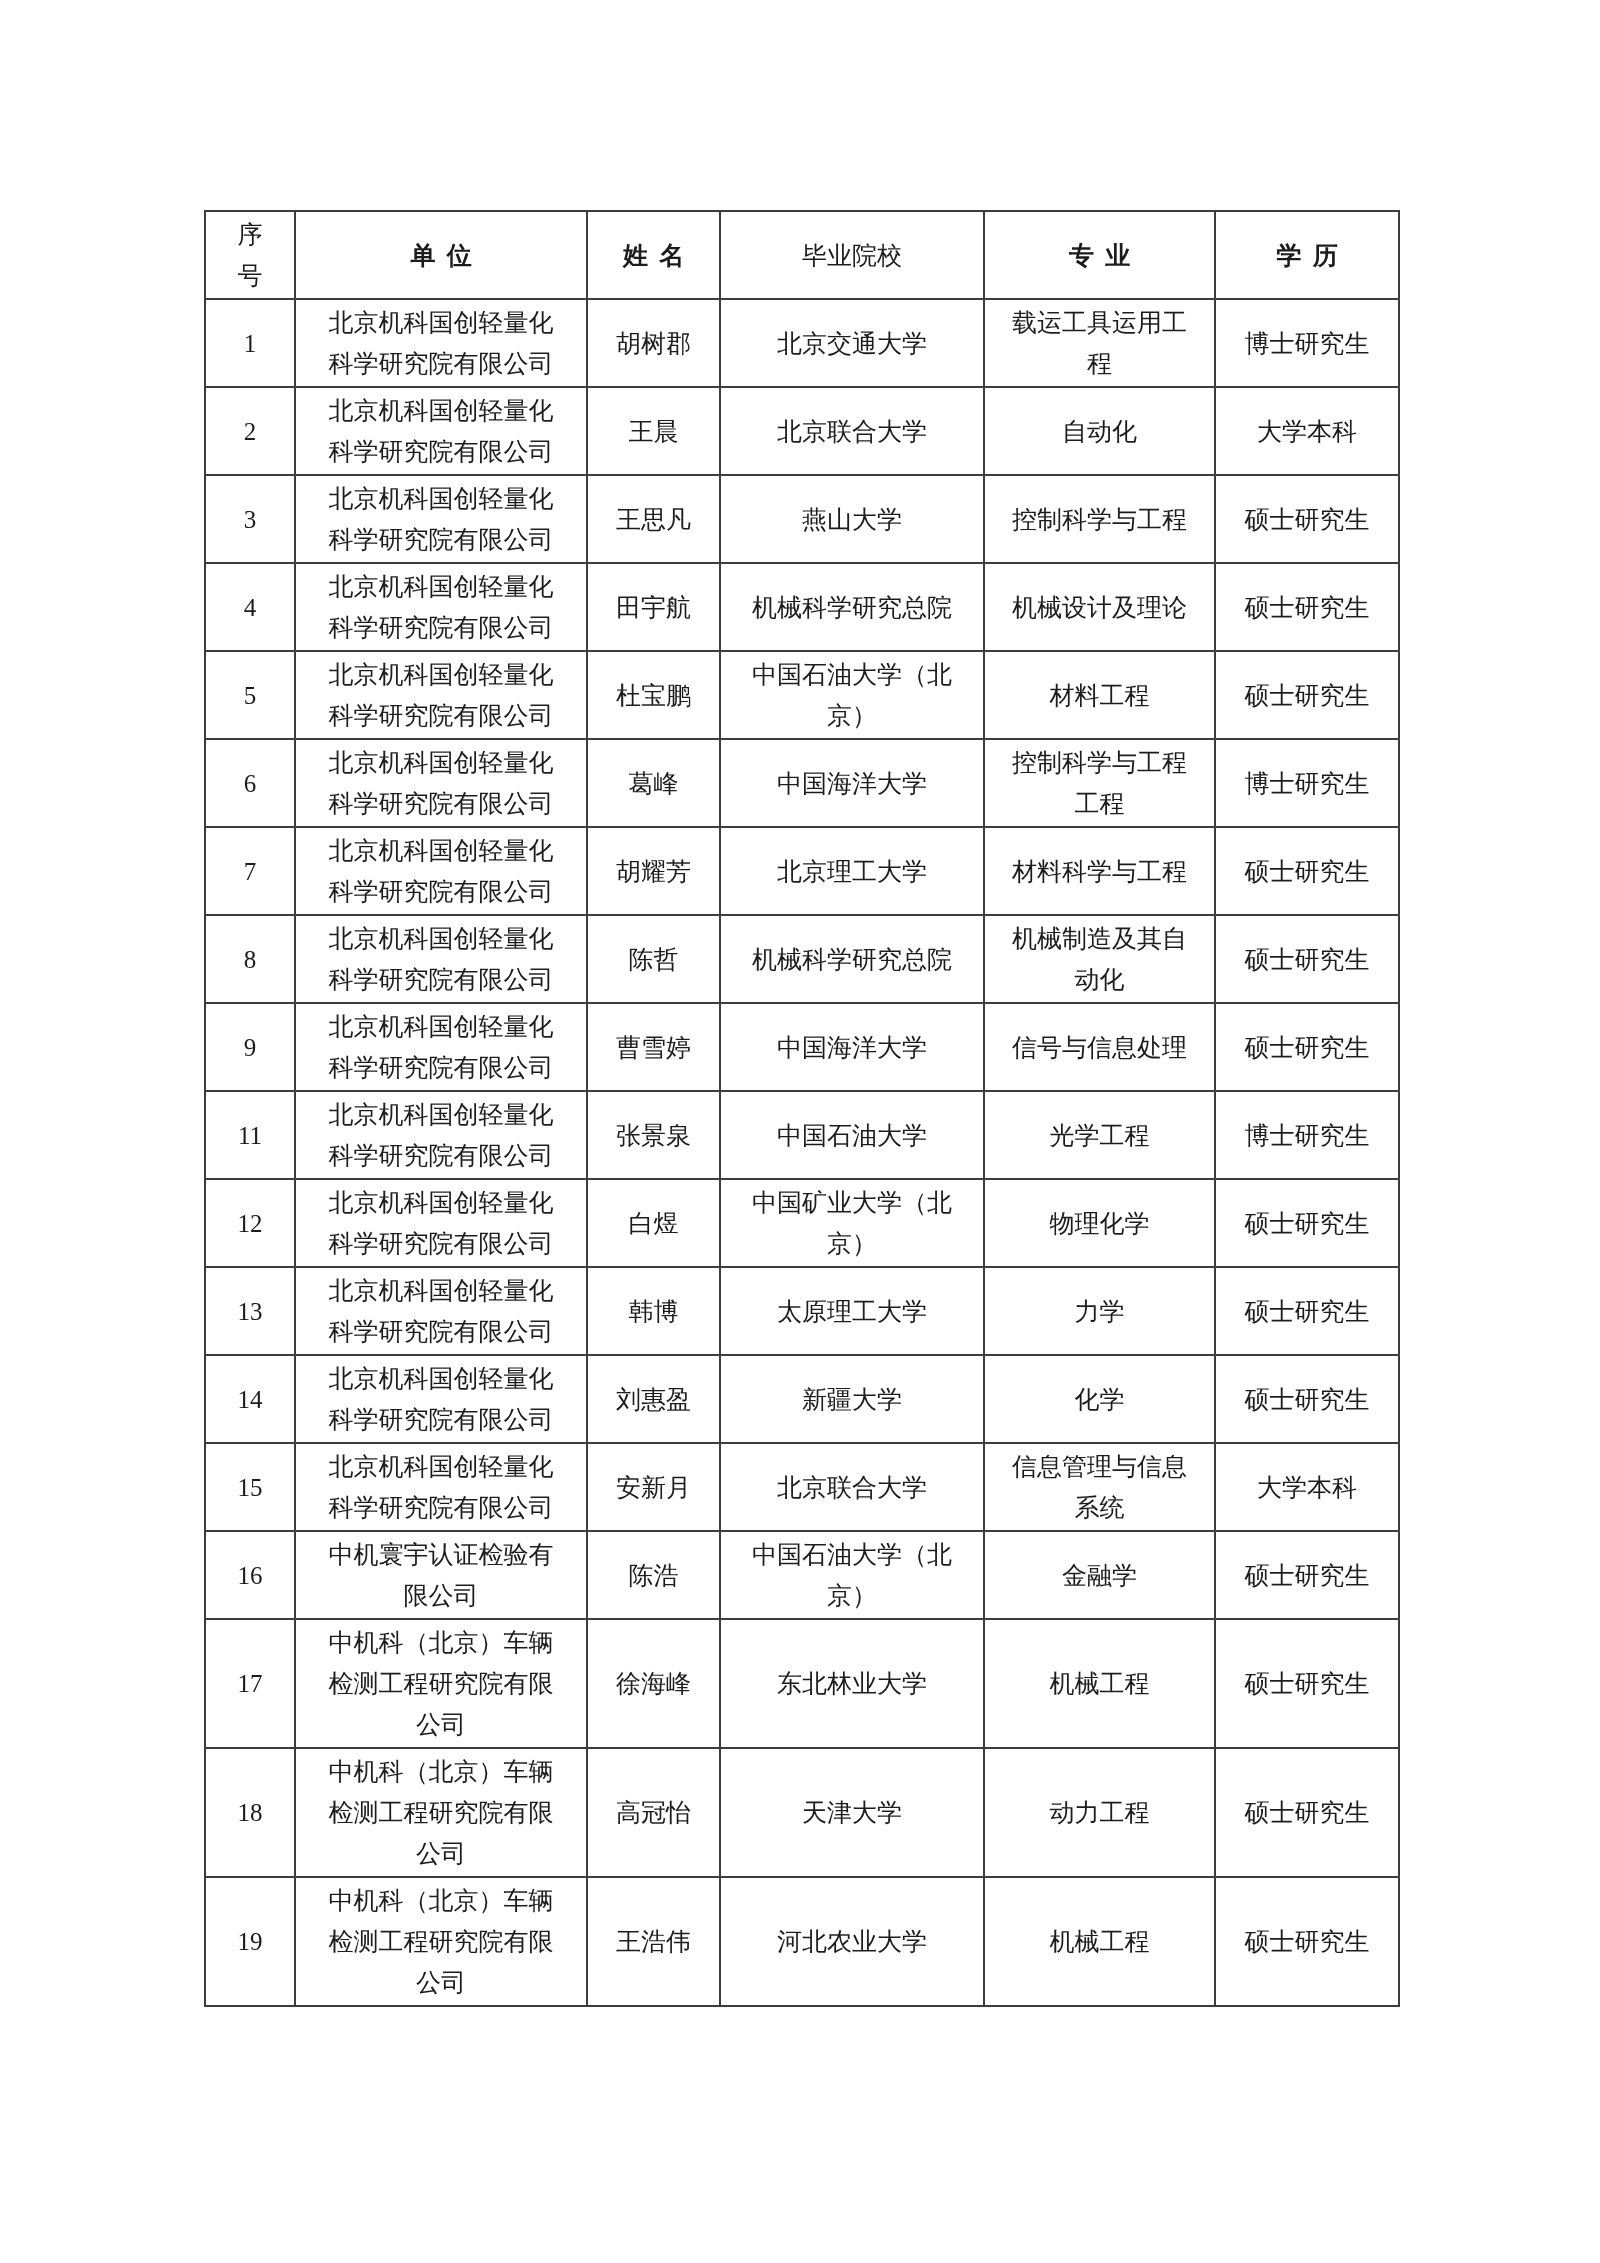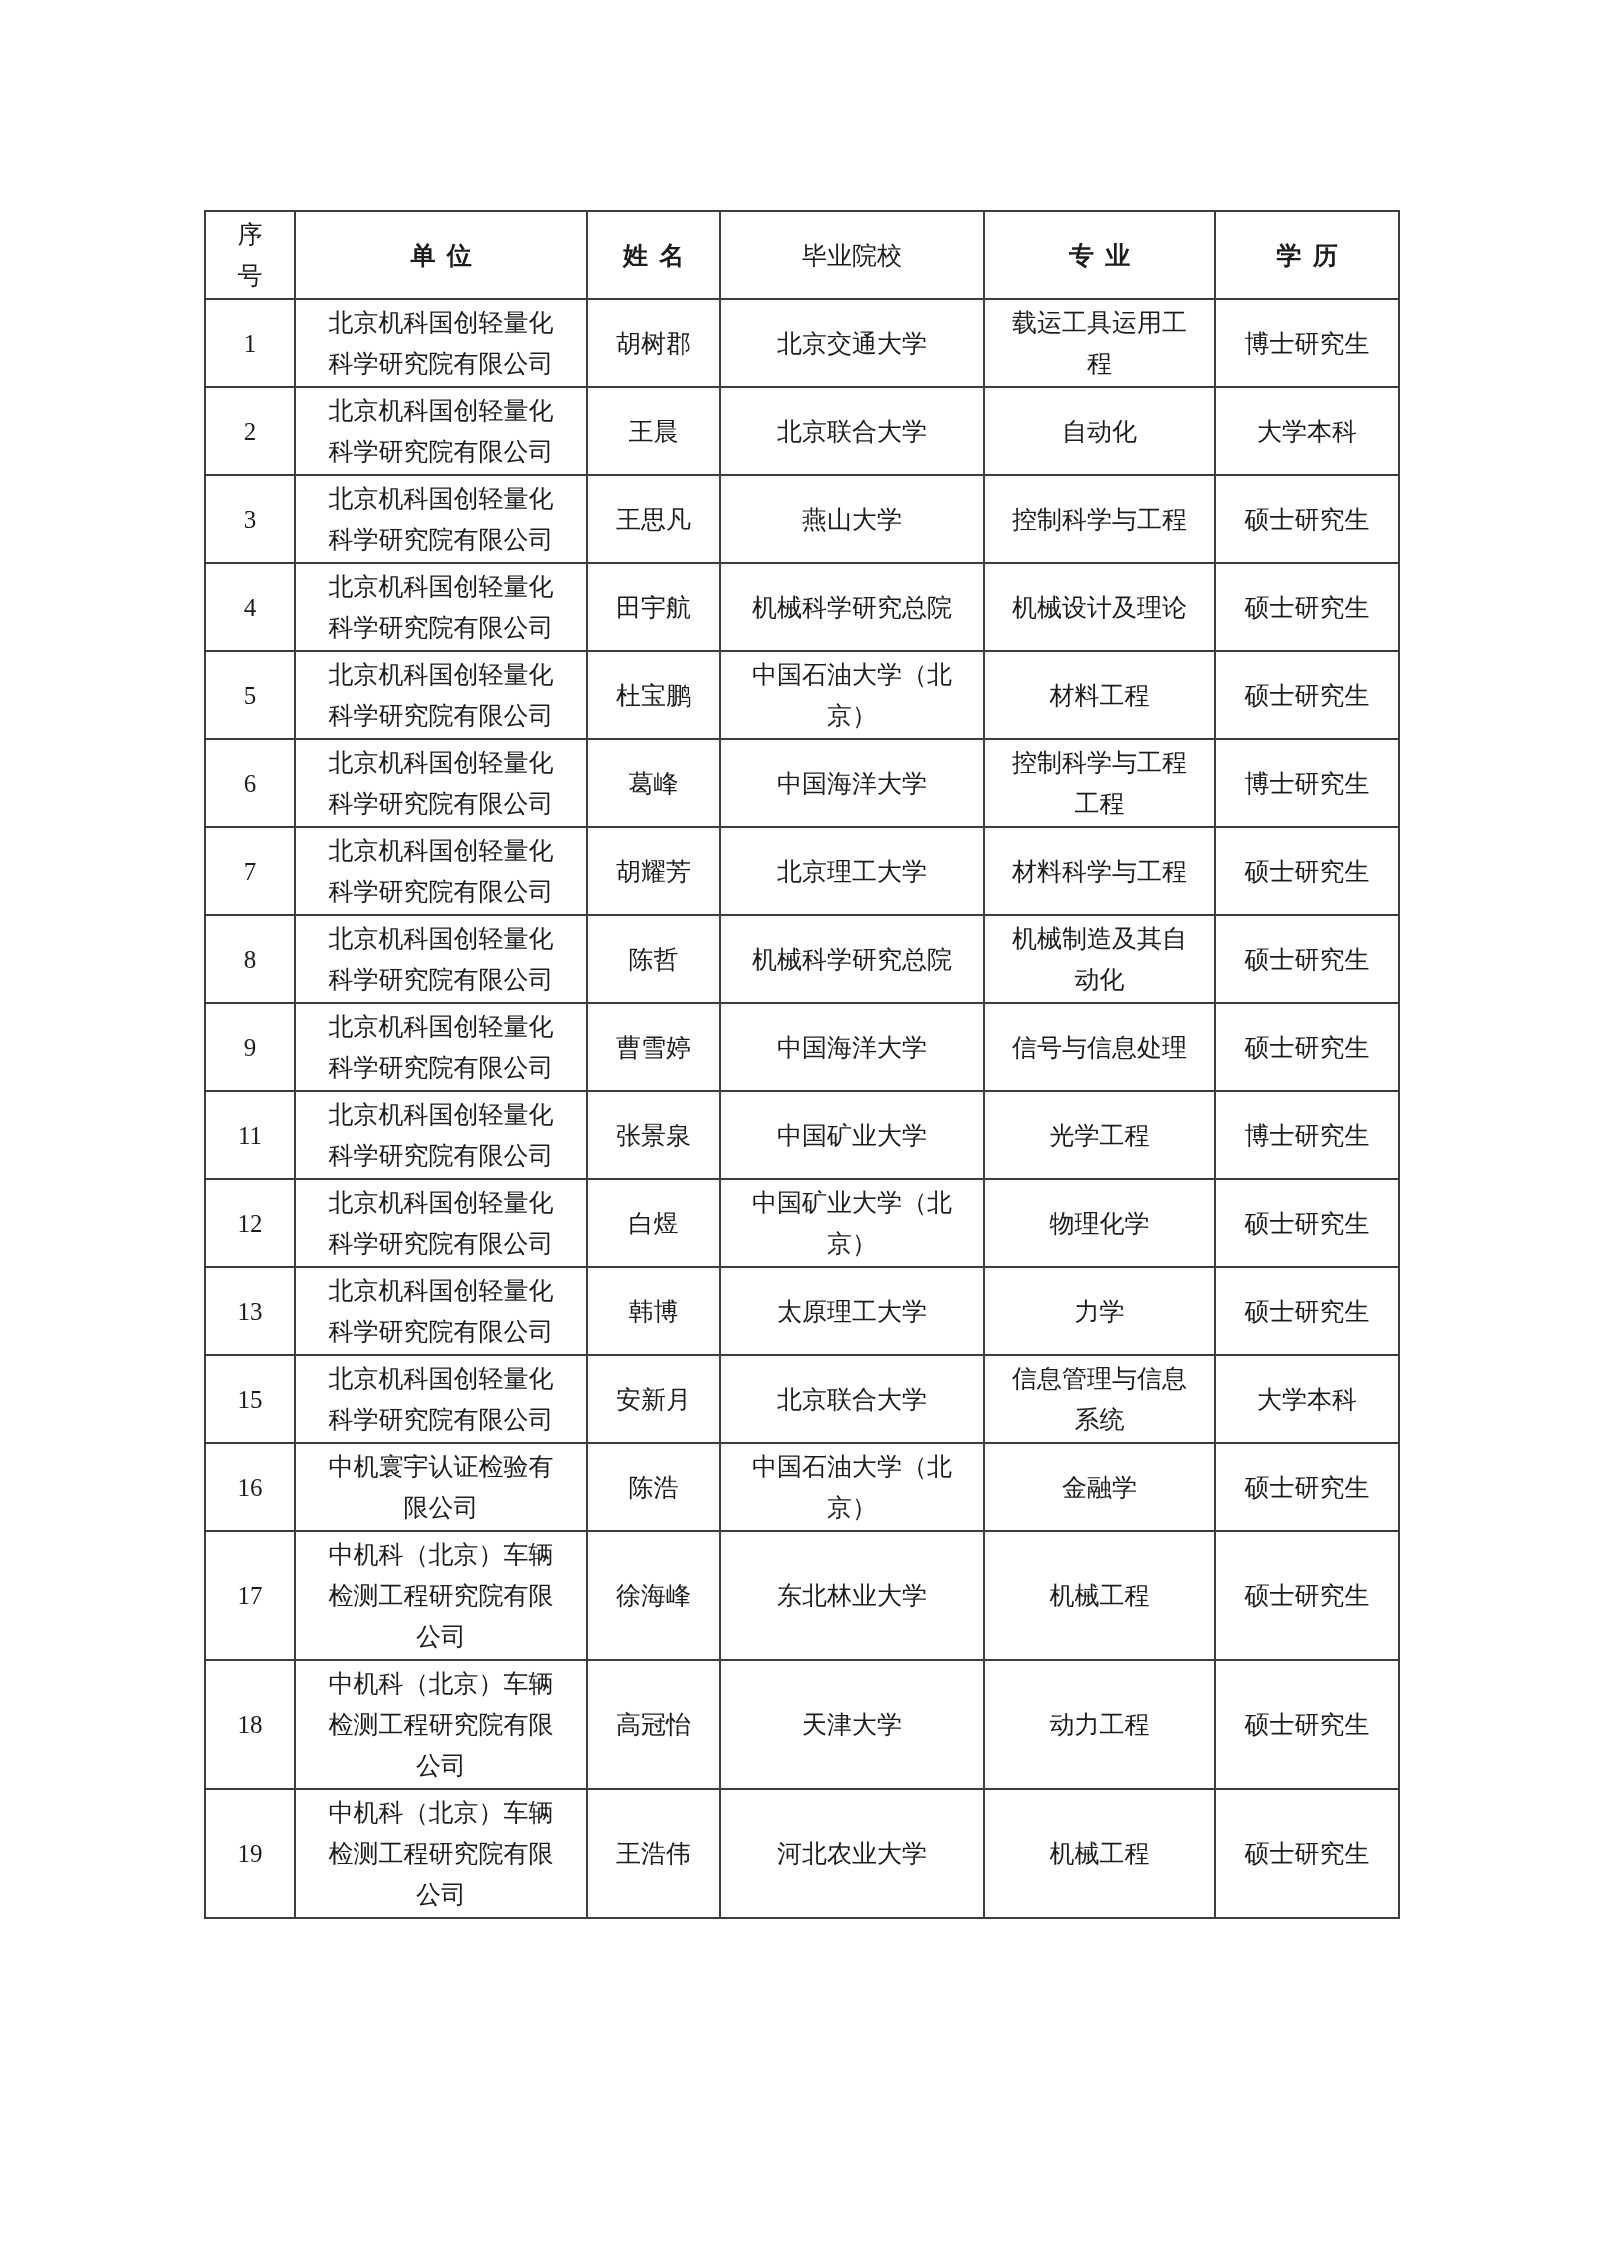--- a/index.html
+++ b/index.html
@@ -153,41 +153,50 @@
           <td>曹雪婷</td>
           <td>中国海洋大学</td>
           <td>信号与信息处理</td>
           <td>硕士研究生</td>
         </tr>
         <tr>
           <td>11</td>
           <td>北京机科国创轻量化
 科学研究院有限公司</td>
           <td>张景泉</td>
-          <td>中国矿业大学</td>
+          <td>中国石油大学</td>
           <td>光学工程</td>
           <td>博士研究生</td>
         </tr>
         <tr>
           <td>12</td>
           <td>北京机科国创轻量化
 科学研究院有限公司</td>
           <td>白煜</td>
           <td>中国矿业大学（北
 京）</td>
           <td>物理化学</td>
           <td>硕士研究生</td>
         </tr>
         <tr>
           <td>13</td>
           <td>北京机科国创轻量化
 科学研究院有限公司</td>
           <td>韩博</td>
           <td>太原理工大学</td>
           <td>力学</td>
+          <td>硕士研究生</td>
+        </tr>
+        <tr>
+          <td>14</td>
+          <td>北京机科国创轻量化
+科学研究院有限公司</td>
+          <td>刘惠盈</td>
+          <td>新疆大学</td>
+          <td>化学</td>
           <td>硕士研究生</td>
         </tr>
         <tr>
           <td>15</td>
           <td>北京机科国创轻量化
 科学研究院有限公司</td>
           <td>安新月</td>
           <td>北京联合大学</td>
           <td>信息管理与信息
 系统</td>

